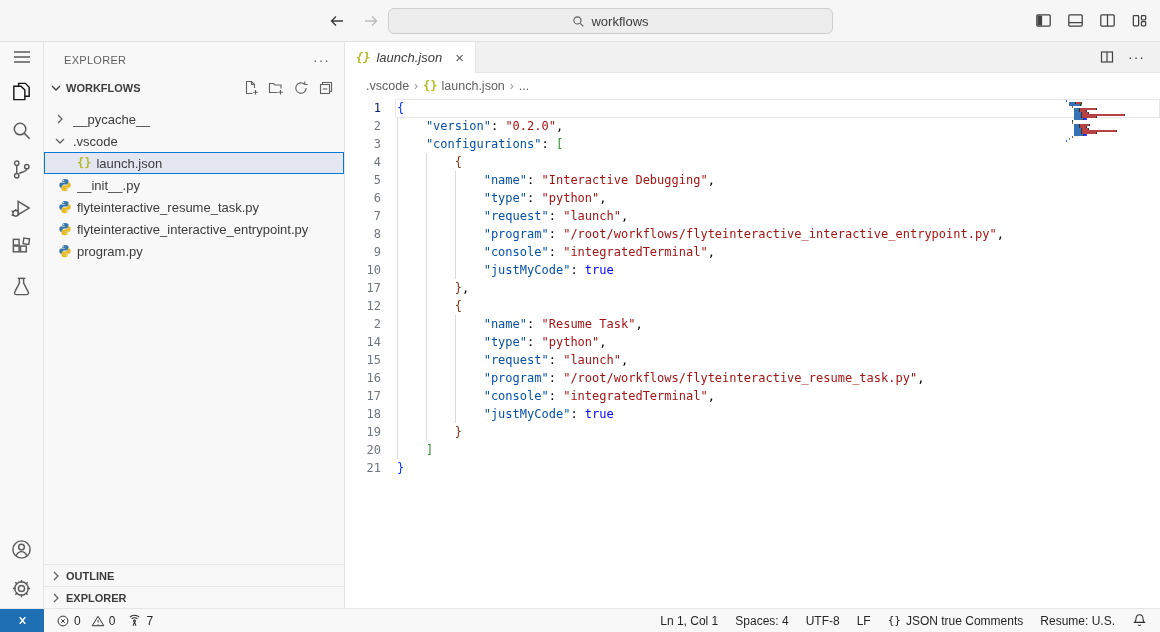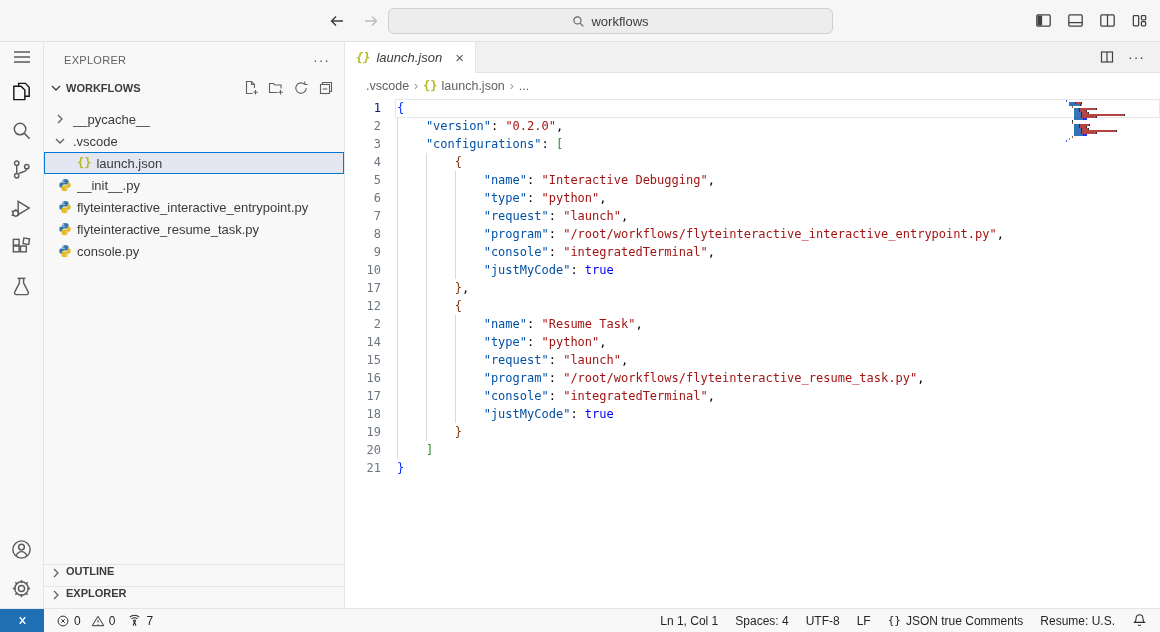--- a/index.html
+++ b/index.html
@@ -33,21 +33,21 @@
   .section-row{height:22px;flex:0 0 22px;display:flex;align-items:center;padding:0 10px 0 4px;
                font-weight:700;font-size:11px;color:#3b3b3b;cursor:pointer;}
   .section-row .lbl{margin-left:2px;}
   .section-actions{margin-left:auto;display:flex;gap:9px;color:#616161;}
   #file-tree{flex:0 0 auto;margin-top:9px;}
   .tree-row{height:22px;display:flex;align-items:center;gap:5px;cursor:pointer;color:#3b3b3b;}
   .tree-row.sel{background:#e4e6f1;border:1px solid #0078d4;}
   .tree-label{white-space:nowrap;overflow:hidden;}
   .json-ico{color:#b5ba25;font-weight:700;font-size:12px;font-family:"DejaVu Sans Mono",monospace;}
   .sb-fill{flex:1;}
-  .bottom-row{height:22px;flex:0 0 22px;border-top:1px solid #e5e5e5;display:flex;
+  .bottom-row{height:22px;flex:0 0 22px;border-top:1px solid #e5e5e5;display:flex;align-items:center;
               font-weight:700;font-size:11px;color:#3b3b3b;padding-left:4px;gap:2px;cursor:pointer;}
   
   .editor{flex:1;display:flex;flex-direction:column;background:#fff;min-width:0;}
   .tabbar{height:31px;flex:0 0 31px;background:#f1f1f1;border-bottom:1px solid #e5e5e5;display:flex;position:relative;}
   .tab{height:30px;background:#fff;display:flex;align-items:center;padding:0 11px;gap:6px;
        border-right:1px solid #e5e5e5;font-size:13px;font-style:italic;color:#3b3b3b;position:relative;cursor:pointer;}
   .tab::after{content:"";position:absolute;left:0;right:0;bottom:-1px;height:1px;background:#fff;}
   .tab-close{font-style:normal;color:#5a5a5a;margin-left:7px;font-size:15px;line-height:1;cursor:pointer;}
   .tab-actions{margin-left:auto;display:flex;align-items:center;gap:13px;padding-right:15px;color:#424242;}
   .more-glyph{letter-spacing:1px;font-size:14px;color:#424242;cursor:pointer;}
@@ -258,35 +258,35 @@
               <path fill="#3776ab" d="M8 1C6 1 5 1.8 5 3v1.5h3V5H3.5C2 5 1.5 6.5 1.5 8s.5 3 2 3H5V9.5C5 8 6 7.5 7.5 7.5H10c1.2 0 2-.8 2-2V3c0-1.2-1.5-2-4-2zM6.5 2.4a.65.65 0 110 1.3.65.65 0 010-1.3z"></path>
               <path fill="#e4bb25" d="M8 15c2 0 3-.8 3-2v-1.5H8V11h4.5c1.5 0 2-1.5 2-3s-.5-3-2-3H11v1.5C11 8 10 8.5 8.5 8.5H6c-1.2 0-2 .8-2 2V13c0 1.2 1.5 2 4 2zm1.5-1.7a.65.65 0 110-1.3.65.65 0 010 1.3z"></path>
             </svg>
             <span class="tree-label">__init__.py</span>
           </div>
           <div class="tree-row" style="padding-left: 14px;">
             <svg width="14" height="14" viewBox="0 0 16 16">
               <path fill="#3776ab" d="M8 1C6 1 5 1.8 5 3v1.5h3V5H3.5C2 5 1.5 6.5 1.5 8s.5 3 2 3H5V9.5C5 8 6 7.5 7.5 7.5H10c1.2 0 2-.8 2-2V3c0-1.2-1.5-2-4-2zM6.5 2.4a.65.65 0 110 1.3.65.65 0 010-1.3z"></path>
               <path fill="#e4bb25" d="M8 15c2 0 3-.8 3-2v-1.5H8V11h4.5c1.5 0 2-1.5 2-3s-.5-3-2-3H11v1.5C11 8 10 8.5 8.5 8.5H6c-1.2 0-2 .8-2 2V13c0 1.2 1.5 2 4 2zm1.5-1.7a.65.65 0 110-1.3.65.65 0 010 1.3z"></path>
             </svg>
-            <span class="tree-label">flyteinteractive_interactive_entrypoint.py</span>
+            <span class="tree-label">flyteinteractive_resume_task.py</span>
           </div>
           <div class="tree-row" style="padding-left: 14px;">
             <svg width="14" height="14" viewBox="0 0 16 16">
               <path fill="#3776ab" d="M8 1C6 1 5 1.8 5 3v1.5h3V5H3.5C2 5 1.5 6.5 1.5 8s.5 3 2 3H5V9.5C5 8 6 7.5 7.5 7.5H10c1.2 0 2-.8 2-2V3c0-1.2-1.5-2-4-2zM6.5 2.4a.65.65 0 110 1.3.65.65 0 010-1.3z"></path>
               <path fill="#e4bb25" d="M8 15c2 0 3-.8 3-2v-1.5H8V11h4.5c1.5 0 2-1.5 2-3s-.5-3-2-3H11v1.5C11 8 10 8.5 8.5 8.5H6c-1.2 0-2 .8-2 2V13c0 1.2 1.5 2 4 2zm1.5-1.7a.65.65 0 110-1.3.65.65 0 010 1.3z"></path>
             </svg>
-            <span class="tree-label">flyteinteractive_resume_task.py</span>
+            <span class="tree-label">flyteinteractive_interactive_entrypoint.py</span>
           </div>
           <div class="tree-row" style="padding-left: 14px;">
             <svg width="14" height="14" viewBox="0 0 16 16">
               <path fill="#3776ab" d="M8 1C6 1 5 1.8 5 3v1.5h3V5H3.5C2 5 1.5 6.5 1.5 8s.5 3 2 3H5V9.5C5 8 6 7.5 7.5 7.5H10c1.2 0 2-.8 2-2V3c0-1.2-1.5-2-4-2zM6.5 2.4a.65.65 0 110 1.3.65.65 0 010-1.3z"></path>
               <path fill="#e4bb25" d="M8 15c2 0 3-.8 3-2v-1.5H8V11h4.5c1.5 0 2-1.5 2-3s-.5-3-2-3H11v1.5C11 8 10 8.5 8.5 8.5H6c-1.2 0-2 .8-2 2V13c0 1.2 1.5 2 4 2zm1.5-1.7a.65.65 0 110-1.3.65.65 0 010 1.3z"></path>
             </svg>
-            <span class="tree-label">console.py</span>
+            <span class="tree-label">program.py</span>
           </div>
         </div>
       <div class="sb-fill"></div>
       <div id="bottom-sections">
           <div class="bottom-row">
             <svg width="16" height="16" viewBox="0 0 16 16" fill="none" stroke="#616161" stroke-width="1.3">
               <path d="M6 4l4 4-4 4"></path>
             </svg>
             <span>OUTLINE</span>
           </div>

